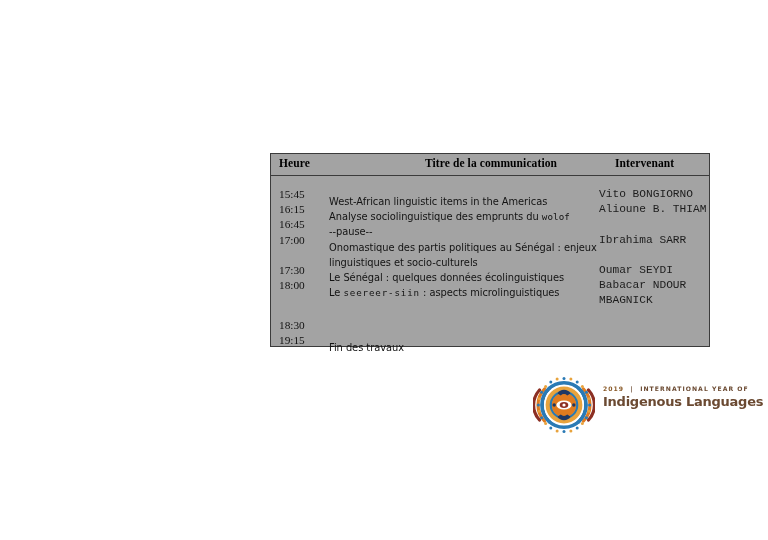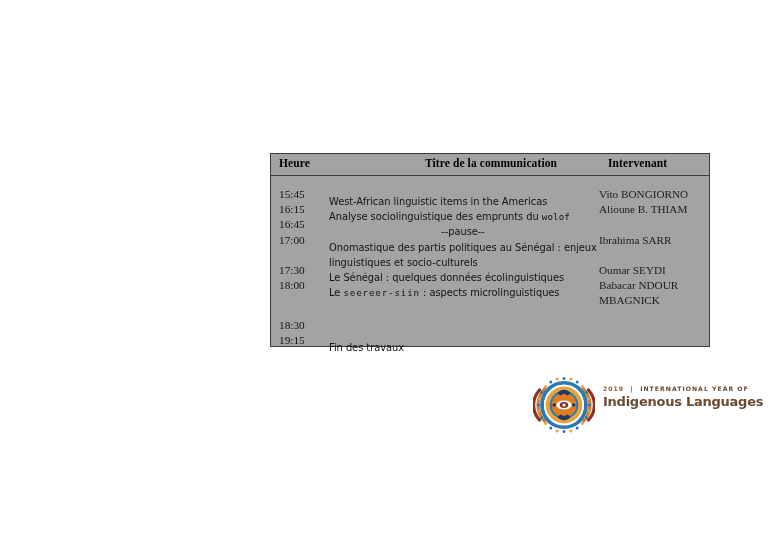--- a/index.html
+++ b/index.html
@@ -36,21 +36,21 @@
     position: absolute;
     top: 3px;
     font-family: "Liberation Serif", serif;
     font-weight: bold;
     font-size: 11.5px;
     color: #000000;
     letter-spacing: 0.1px;
   }
   .hcell.h-heure { left: 8px; }
   .hcell.h-titre { left: 0; width: 440px; text-align: center; }
-  .hcell.h-inter { left: 7px; width: 434px; text-align: right; padding-right: 0; }
+  .hcell.h-inter { left: 14px; width: 434px; text-align: right; padding-right: 0; }
   .hcell.h-inter span { display: inline-block; width: 104px; text-align: left; }
 
   .head-rule {
     position: absolute;
     left: 0;
     top: 21px;
     width: 100%;
     height: 1.1px;
     background: #3b3b3b;
   }
@@ -82,35 +82,35 @@
     position: absolute;
     left: 58px;
     top: 7px;
     width: 268px;
     font-family: "DejaVu Sans", sans-serif;
     font-size: 9.9px;
     line-height: 15.2px;
     color: #131313;
     letter-spacing: -0.05px;
   }
-  .c-title.center { text-align: center; }
+  .c-title.center { }
   .c-title .mono {
     font-family: "DejaVu Sans Mono", monospace;
     font-size: 9.2px;
     letter-spacing: 0.1px;
   }
   .c-title .mono.spaced {
     letter-spacing: 0.85px;
   }
   .c-speaker {
     position: absolute;
     left: 328px;
     top: 0;
     width: 108px;
-    font-family: Liberation Serif, serif;
+    font-family: Liberation Mono, monospace;
     font-size: 11.2px;
     line-height: 15.2px;
     color: #1c1c1c;
   }
   .c-speaker .ln { display: block; }
 
   
   .row-pad { display: block; }
 
   

